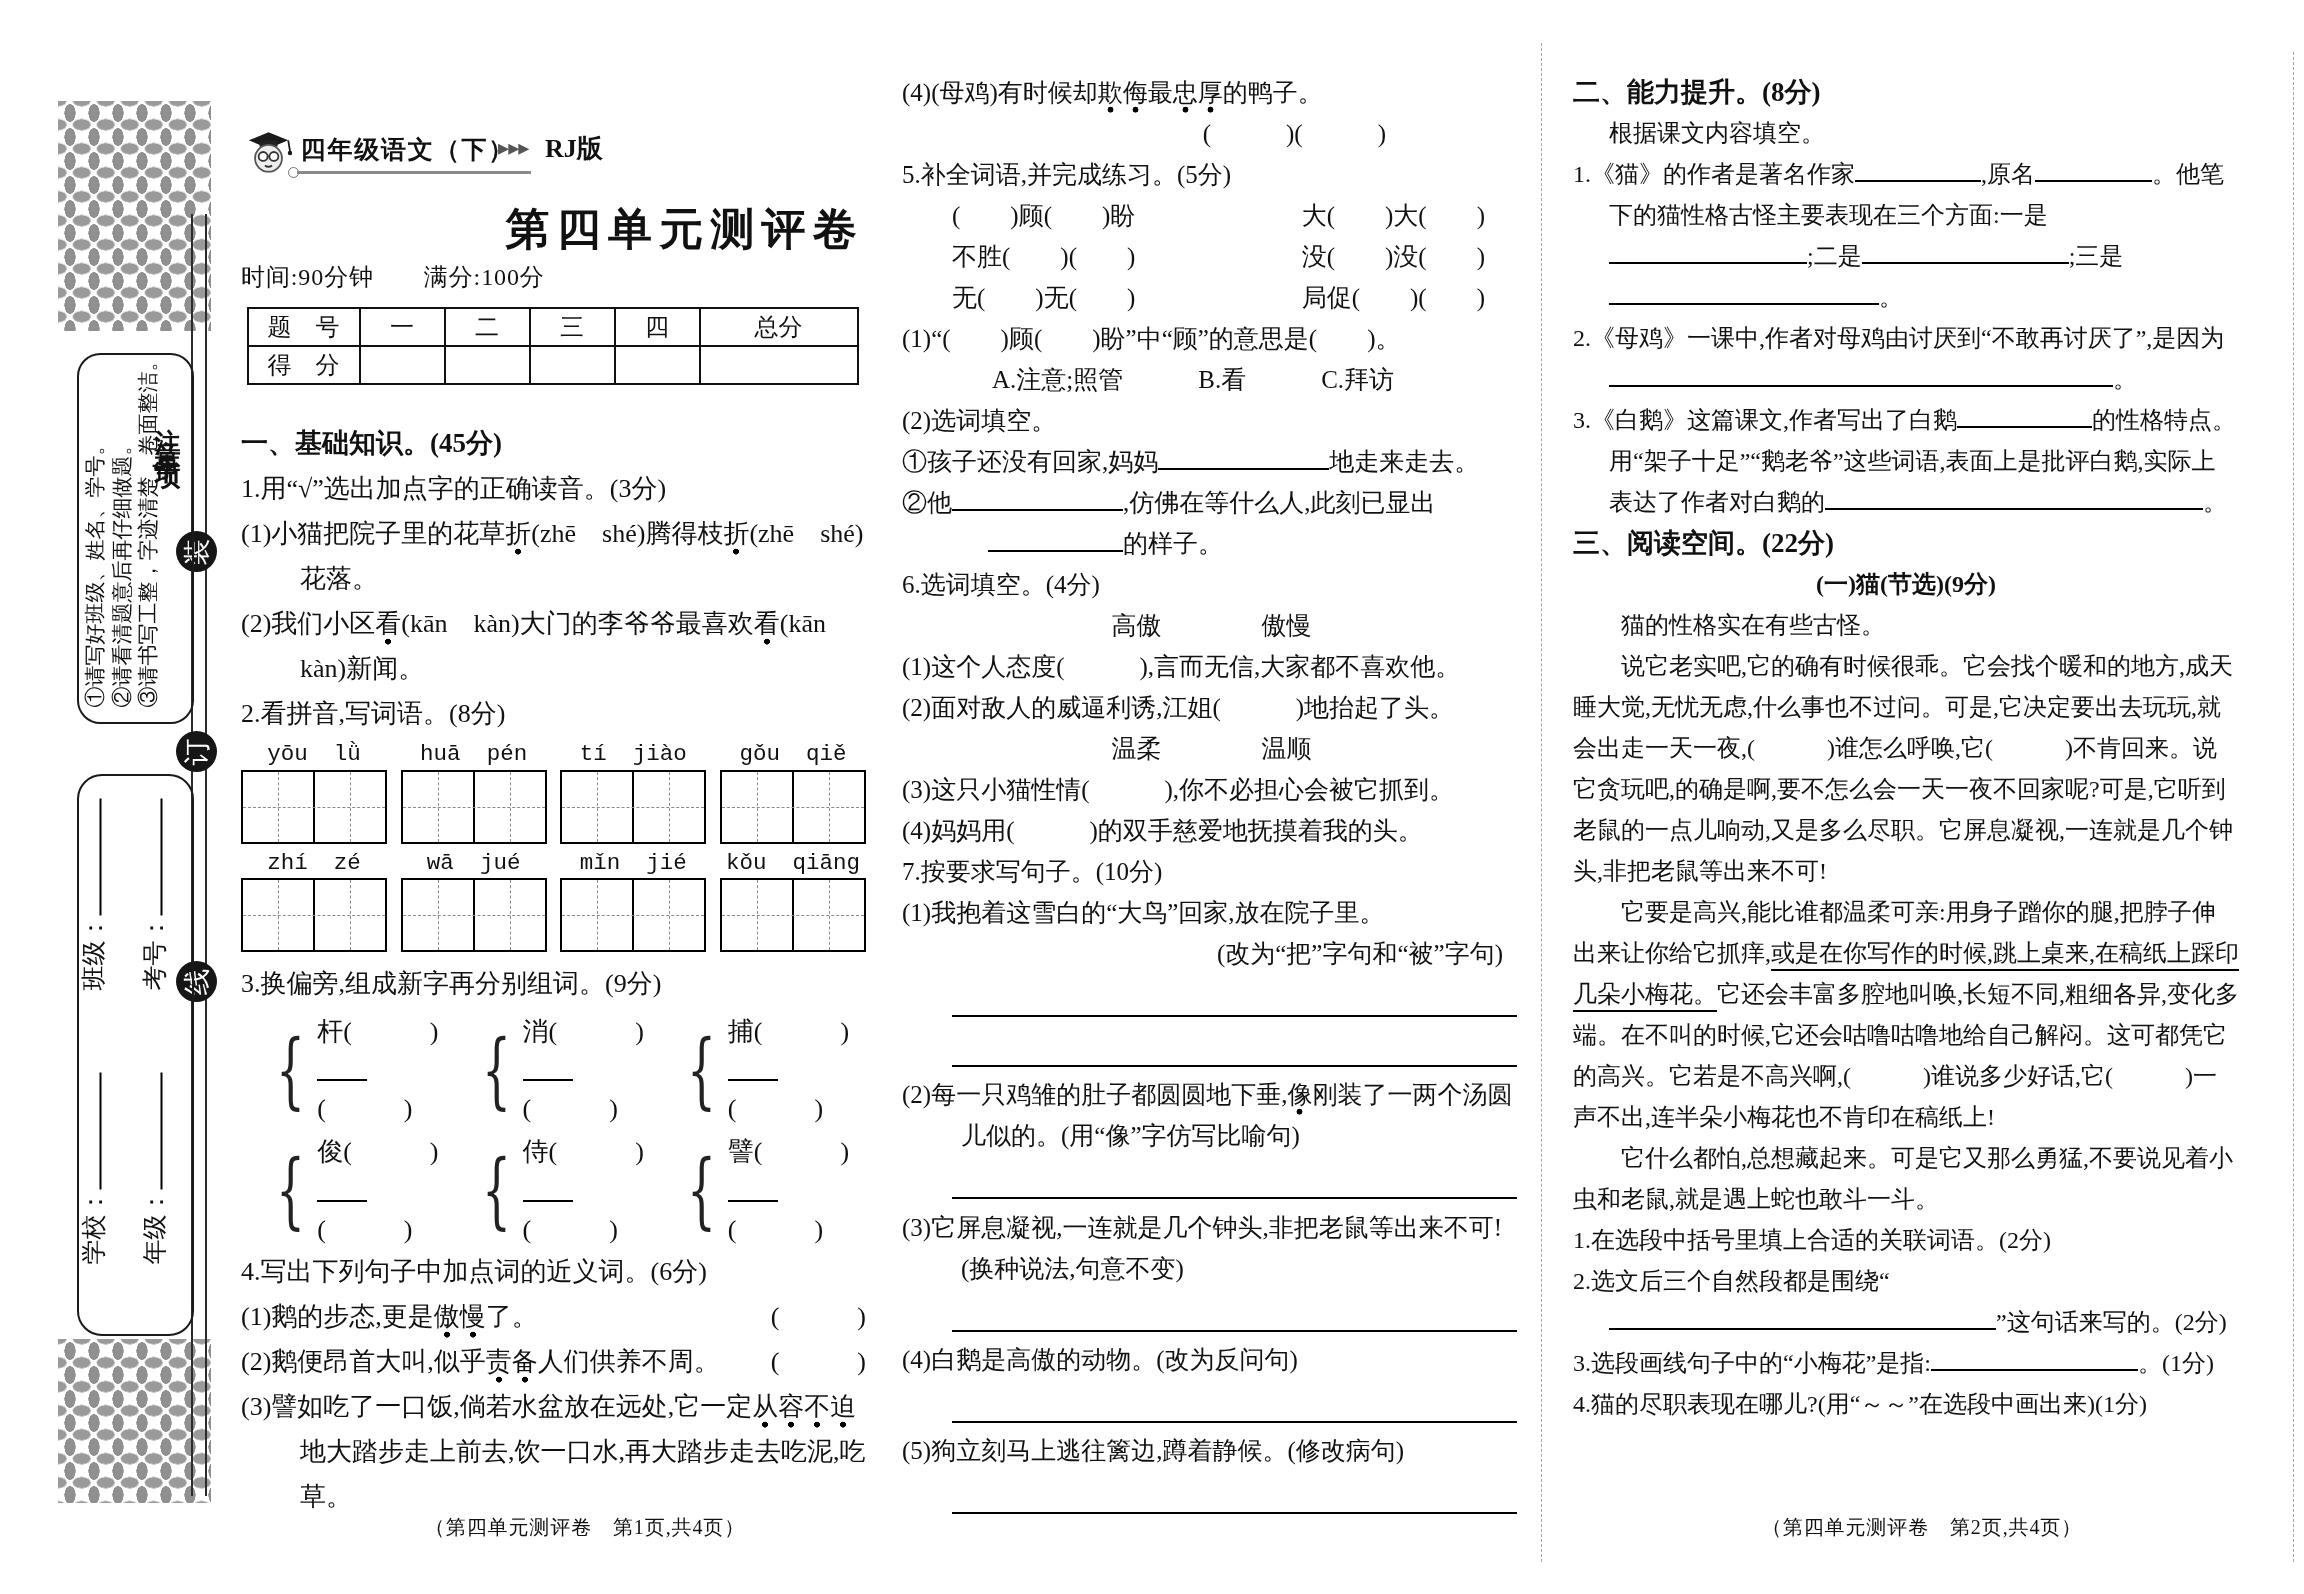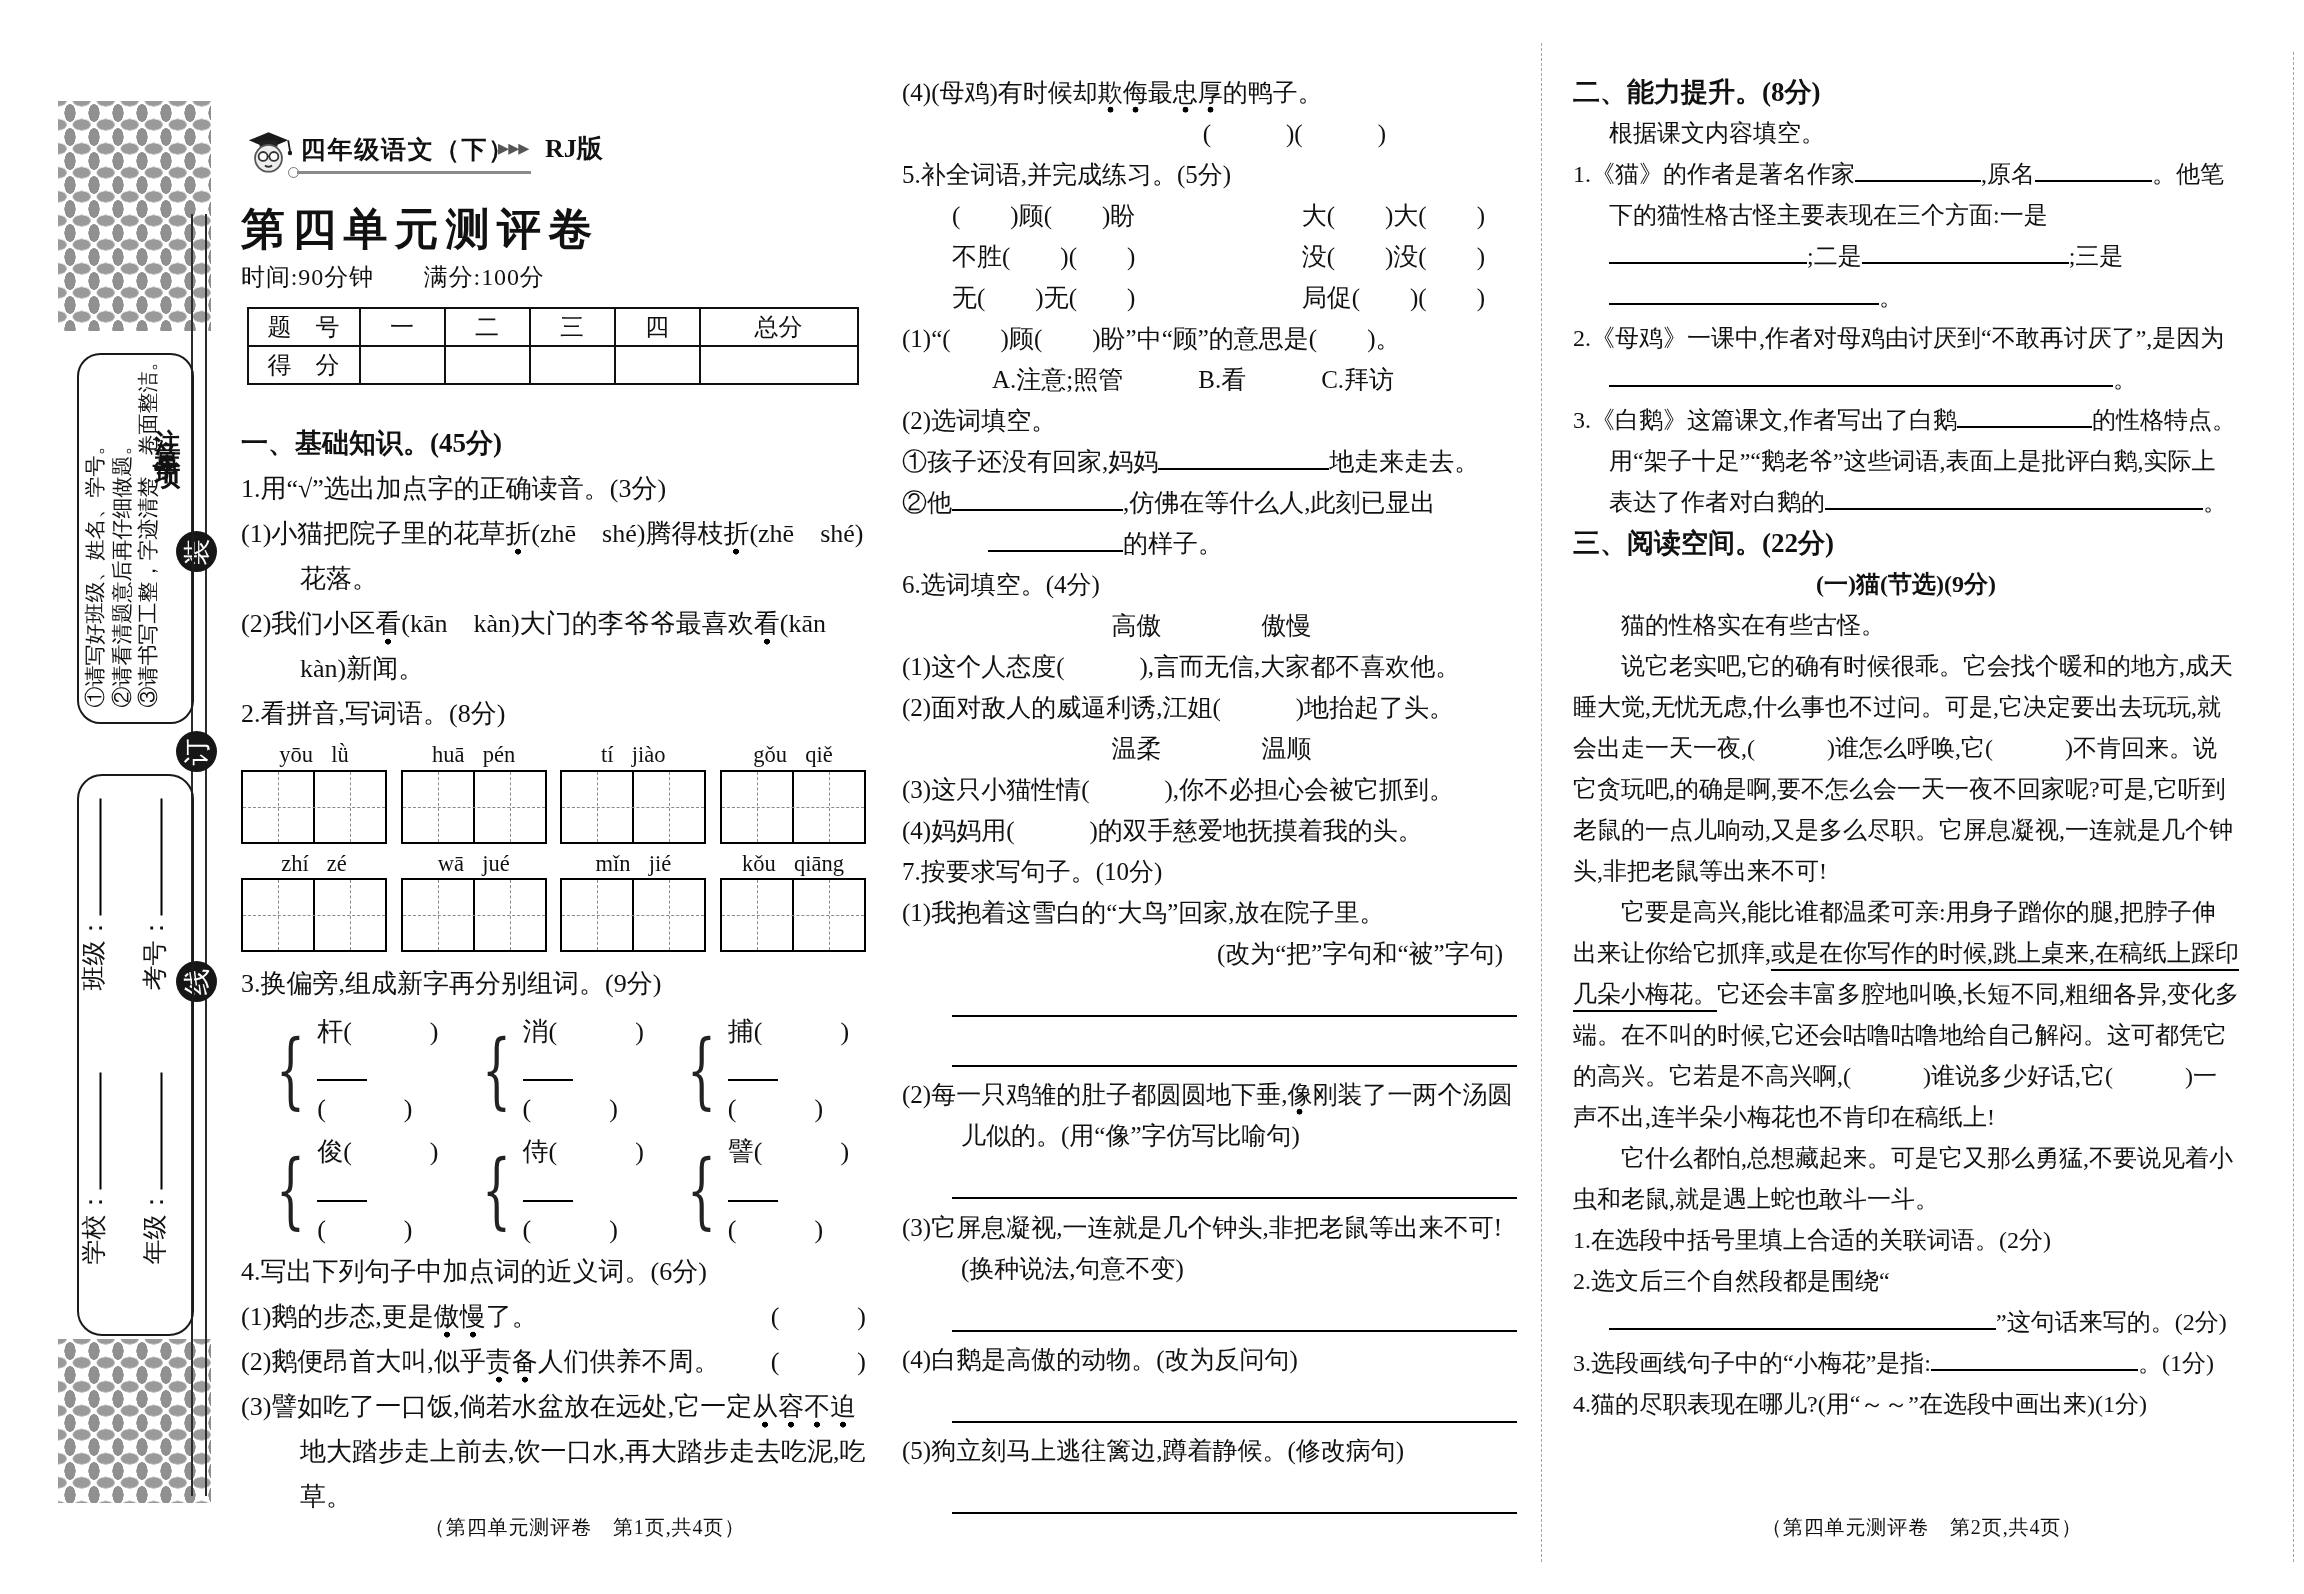--- a/index.html
+++ b/index.html
@@ -38,21 +38,21 @@
   .masthead{position:absolute;left:241px;top:124px;width:623px;}
   .brandline{position:relative;height:63px;}
   .mascot{position:absolute;left:3.6px;top:1.8px;}
   .course{position:absolute;left:56px;top:9px;font-size:25px;font-weight:bold;
     letter-spacing:1.8px;border-bottom:3.2px solid #8a8a8a;padding:0 16px 5.4px 3.6px;}
   .line-dot{position:absolute;left:47px;top:43px;width:9px;height:9px;border:1.8px solid #777;
     border-radius:50%;background:#fff;}
   .arrows{position:absolute;left:257px;top:16px;font-size:14.4px;color:#555;letter-spacing:-0.9px;
     font-family:"DejaVu Sans",sans-serif;}
   .edition{position:absolute;left:304px;top:7.2px;font-size:26px;font-weight:bold;}
-  .paper-title{text-align:left;font-size:44px;font-weight:bold;letter-spacing:7.2px;margin-top:12.6px;}
+  .paper-title{text-align:right;font-size:44px;font-weight:bold;letter-spacing:7.2px;margin-top:12.6px;}
   .paper-sub{text-align:left;font-size:24px;margin-top:2px;letter-spacing:0.9px;}
   table.score{border-collapse:collapse;margin:14.4px auto 0 auto;width:612px;}
   table.score td{border:2.3px solid #111;height:34px;text-align:center;font-size:24px;}
   td.lab{width:108px;}
 
   
   .col{position:absolute;}
   .col1{left:241px;top:421px;width:625px;font-size:26px;line-height:45px;}
   .col2{left:902px;top:72px;width:619px;font-size:25px;line-height:41px;}
   .col3{left:1573px;top:72px;width:666px;font-size:24px;line-height:41px;}
@@ -67,21 +67,21 @@
     background-size:1em 9px;background-repeat:repeat-x;background-position:0 100%;
     padding-bottom:9px;}
   .blank{display:inline-block;border-bottom:2.3px solid #000;height:0.85em;vertical-align:baseline;}
   .ul{border-bottom:2.3px solid #000;padding-bottom:2.7px;box-decoration-break:clone;
       -webkit-box-decoration-break:clone;}
   .rule{border-bottom:2.3px solid #000;height:41px;margin:0 3.6px 7.2px 50px;}
 
   
   .pyrow{display:flex;justify-content:space-between;margin-top:5.4px;}
   .pygrp{width:146px;}
-  .pylab{text-align:center;font-family:Liberation Serif, serif;font-size:22.5px;line-height:27px;
+  .pylab{text-align:center;font-family:Liberation Mono, monospace;font-size:22.5px;line-height:27px;
     word-spacing:12.6px;}
   .pbox{position:relative;height:70px;border:2.7px solid #000;margin-top:1.8px;display:flex;}
   .pbox::after{content:"";position:absolute;left:0;right:0;top:50%;border-top:1.8px dashed #8a8a8a;}
   .pcell{position:relative;width:50%;}
   .pcell:first-child{border-right:2.3px solid #000;}
   .pcell::before{content:"";position:absolute;top:0;bottom:0;left:50%;border-left:1.8px dashed #8a8a8a;}
 
   
   .brrow{display:flex;justify-content:space-between;margin:7.2px 0 1.8px 23.4px;}
   .bgroup{display:flex;align-items:center;width:191px;}

